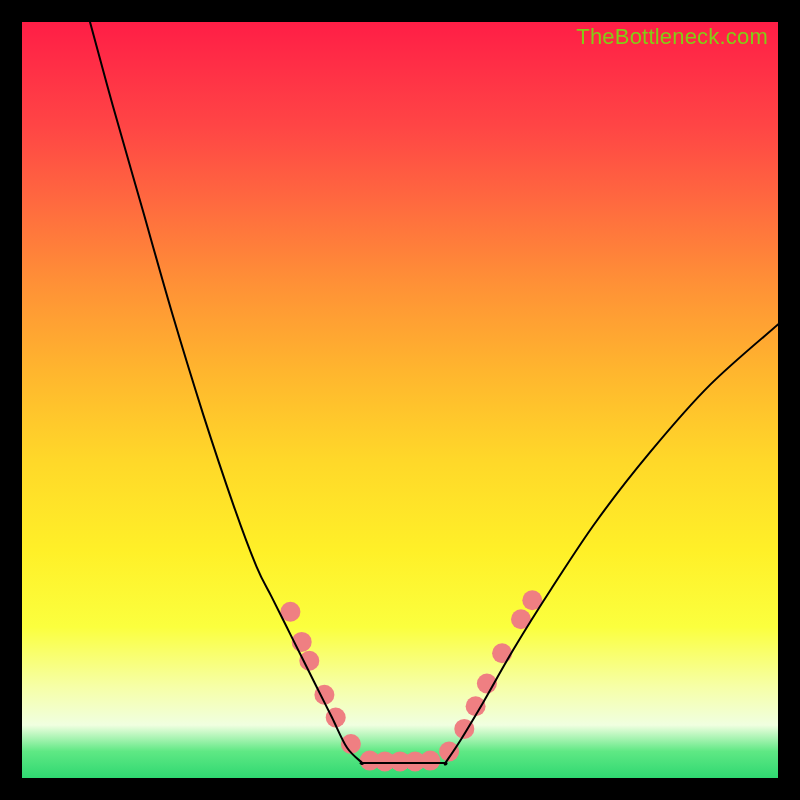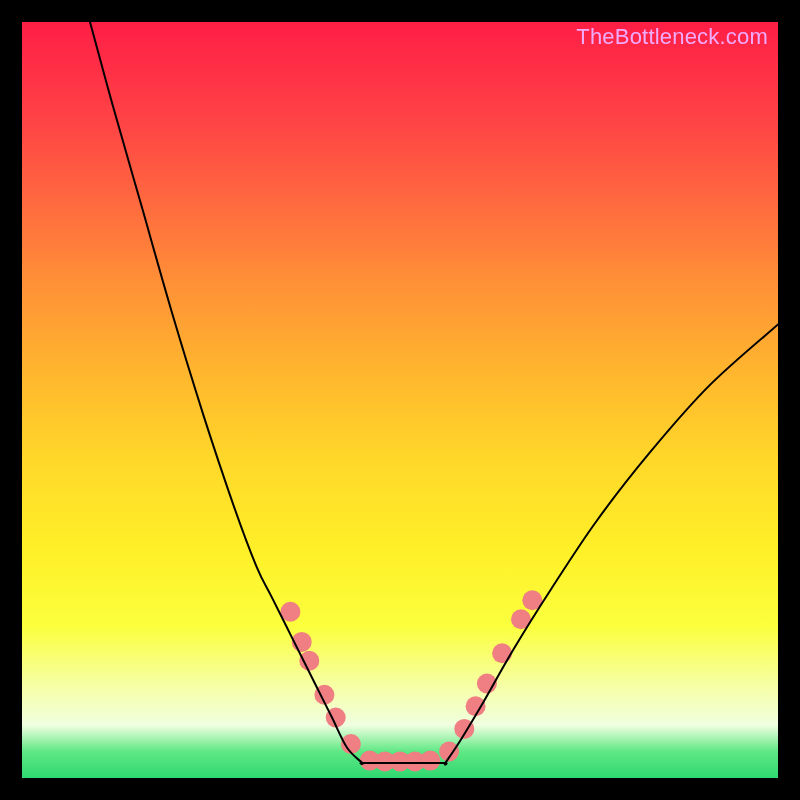--- a/index.html
+++ b/index.html
@@ -42,21 +42,21 @@
       #f6ffa8 88%,
       #f0ffe0 93%,
       #5fe884 96.5%,
       #2fd871 100%
     );
   }
   .attribution {
     position: absolute;
     top: 2px;
     right: 10px;
-    color: #f0abfc;
+    color: #84cc16;
     font-size: 22px;
     font-weight: 500;
     letter-spacing: 0.2px;
     user-select: none;
   }
   svg.curves {
     position: absolute;
     inset: 0;
   }
 </style>

